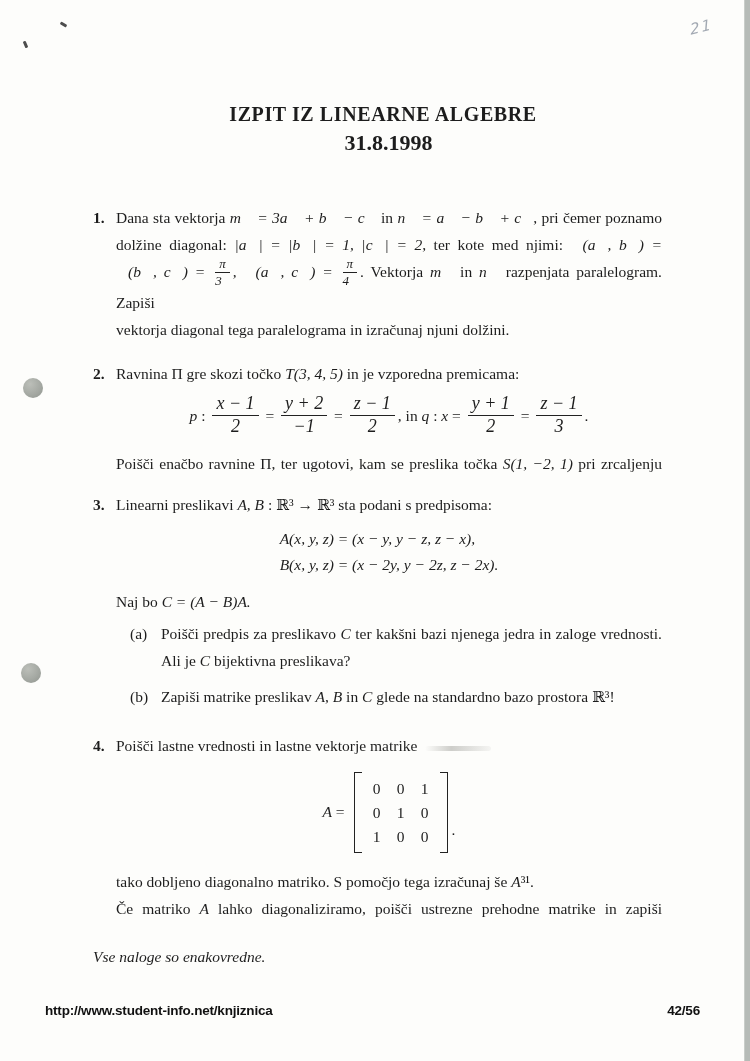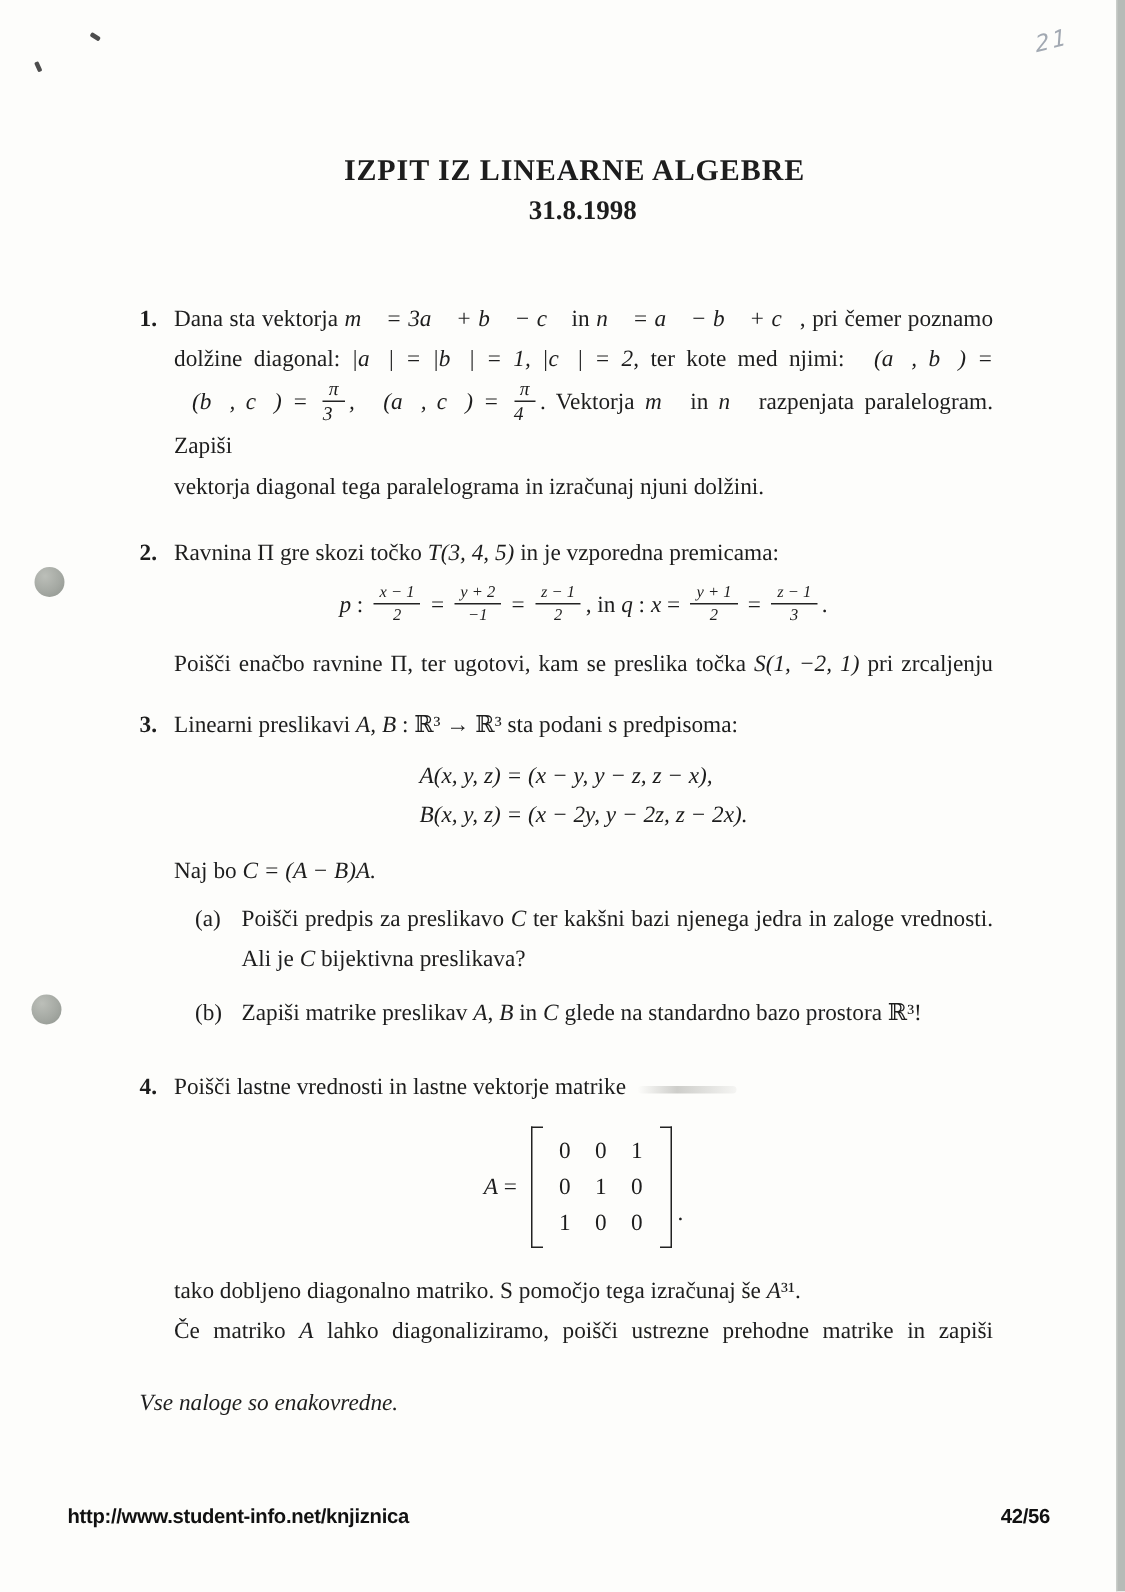--- a/index.html
+++ b/index.html
@@ -25,21 +25,21 @@
   .pencil{position:absolute;left:690px;top:18px;
     font-family:"DejaVu Sans",sans-serif;font-style:italic;font-size:15px;
     color:#99a0ab;transform:rotate(-14deg) skewX(-8deg);letter-spacing:2px;opacity:.9;}
   .smudge{display:inline-block;width:66px;height:5px;margin-left:8px;vertical-align:baseline;
     background:linear-gradient(90deg, rgba(150,150,145,0), rgba(148,148,142,.45) 40%, rgba(150,150,145,.08));
     border-radius:3px;}
 
   
   .header{margin-top:102px;text-align:center;line-height:1.25;}
   .title{font-size:20px;font-weight:700;letter-spacing:.6px;padding-left:16px;}
-  .date{font-size:18px;font-weight:700;margin-top:2px;padding-left:27px;}
+  .date{font-size:22px;font-weight:700;margin-top:2px;padding-left:27px;}
 
   
   .doc{padding:0 88px 0 93px;font-size:15.5px;}
   .prob{display:flex;}
   .prob.p1{margin-top:47px;}
   .prob.p2{margin-top:17px;}
   .prob.p3{margin-top:14px;}
   .prob.p4{margin-top:13px;}
   .pnum{width:23px;flex:none;font-weight:700;line-height:27px;}
   .pbody{flex:1;}
@@ -50,21 +50,21 @@
 
   
   .frac{display:inline-block;vertical-align:middle;text-align:center;
     margin:0 3px;position:relative;top:-2px;font-style:italic;}
   .frac .fn{display:block;padding:0 4px 1px;border-bottom:1px solid #222;line-height:1.1;}
   .frac .fd{display:block;padding-top:1px;line-height:1.1;}
   .pline .frac{font-size:13px;top:-1px;}
 
   
   .display{text-align:center;margin:9px 0 11px;line-height:1.2;}
-  .display .frac{font-size:11px;}
+  .display .frac{font-size:18px;}
   .eqblock{text-align:center;margin:8px 0 10px;}
   .eqblock .inner{display:inline-block;text-align:left;}
   .eqline{line-height:26px;}
 
   
   .subitem{display:flex;margin:5px 0 9px 14px;}
   .sublabel{width:31px;flex:none;line-height:27px;}
   .subbody{flex:1;}
 
   

